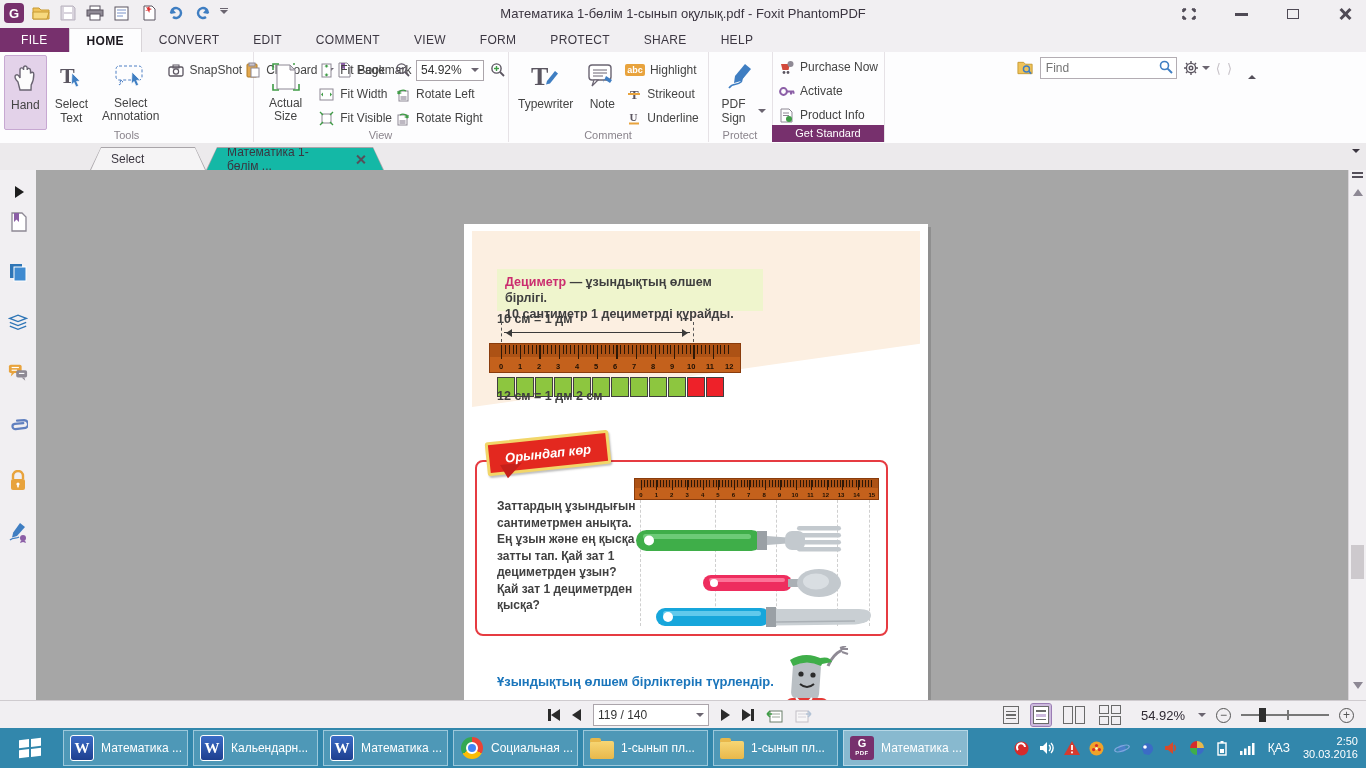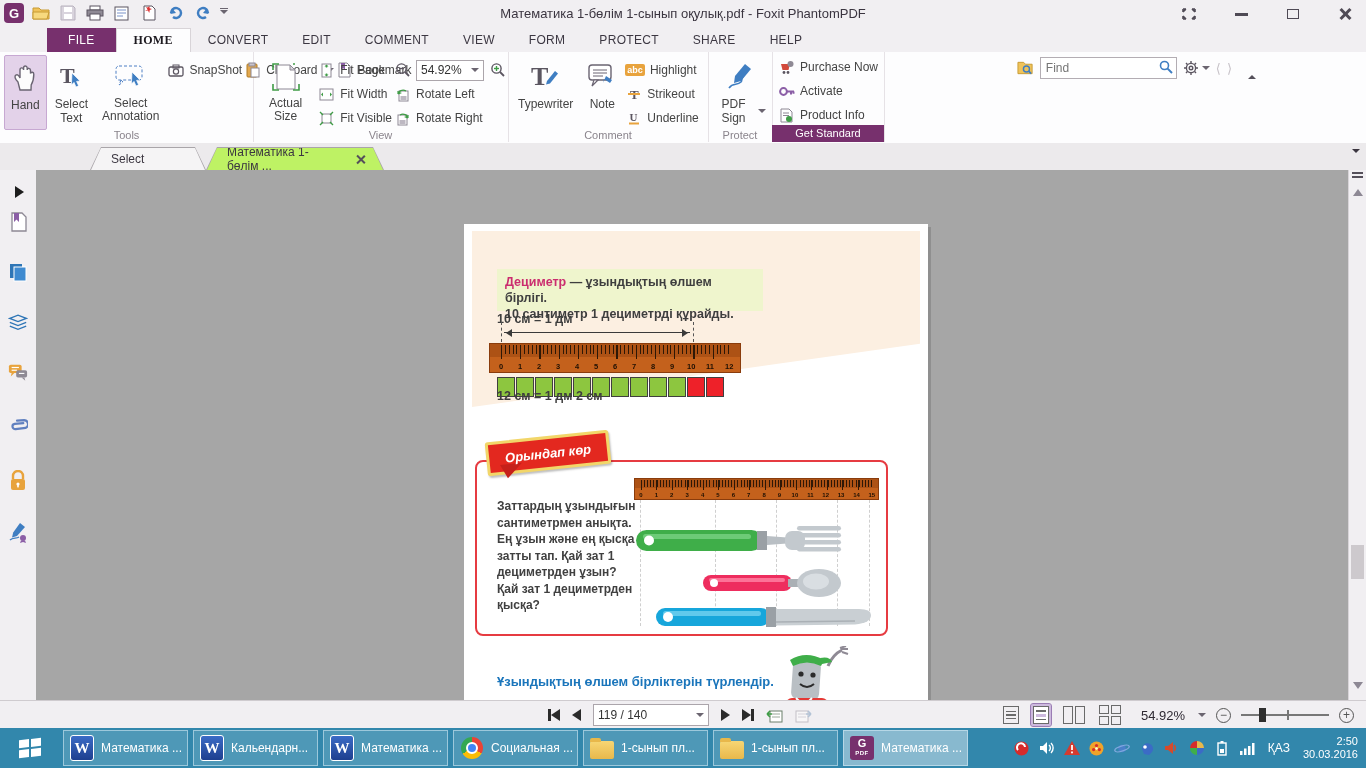--- a/index.html
+++ b/index.html
@@ -20,43 +20,43 @@
   .wc{width:26px;height:20px;display:flex;align-items:center;justify-content:center;color:#4f4a55;}
   .wc .minbar{width:13px;height:3px;background:#4f4a55;}
   .wc .restore{width:10px;height:8px;border:1.5px solid #4f4a55;position:relative;background:#f1eff2;}
   .wc .restore:before{content:"";position:absolute;left:2px;top:-4px;width:10px;height:8px;border:1.5px solid #4f4a55;z-index:-1;}
   .xics{position:relative;width:12px;height:12px;}
   .xics:before,.xics:after{content:"";position:absolute;left:5px;top:-1px;width:3px;height:14px;background:#4f4a55;}
   .xics:before{transform:rotate(45deg);} .xics:after{transform:rotate(-45deg);}
   
   #ribbontabs{left:0;top:28px;width:1366px;height:24px;background:#f1eff2;display:flex;font-size:12px;color:#3c3742;}
   .rtab{padding:0 17px;display:flex;align-items:center;letter-spacing:.3px;}
-  .rtab.file{background:#77306d;color:#fff;padding:0 21px;margin-left:47px;}
-  .rtab.active{background:#fdfdfe;color:#1d1a20;font-weight:bold;border:1px solid #d8d4d8;border-bottom:none;font-family:Liberation Serif, serif;}
+  .rtab.file{background:#77306d;color:#fff;padding:0 21px;}
+  .rtab.active{background:#fdfdfe;color:#1d1a20;font-weight:bold;border:1px solid #d8d4d8;border-bottom:none;}
   
   #ribbon{left:0;top:52px;width:1366px;height:91px;background:#fdfdfe;border-bottom:1px solid #cfcbcf;font-size:12px;color:#444;}
   .rgroup{position:absolute;top:0;height:90px;border-right:1px solid #e6e2e6;}
   .glabel{position:absolute;bottom:1px;left:0;right:0;text-align:center;font-size:11px;color:#8a848c;}
   .bigbtn{display:inline-flex;flex-direction:column;align-items:center;justify-content:flex-start;padding:5px 6px 0 6px;height:68px;text-align:center;line-height:14px;}
   .bigbtn.hl{background:#e3d2e9;border:1px solid #c7a8d2;border-radius:2px;}
   .bigico{height:34px;display:flex;align-items:center;justify-content:center;margin-bottom:3px;}
   .srow{display:flex;align-items:center;gap:5px;height:22px;white-space:nowrap;}
   .sico{width:17px;height:17px;display:flex;align-items:center;justify-content:center;}
   .combo{background:#fff;border:1px solid #aba5ab;height:19px;display:flex;align-items:center;padding:0 4px;font-size:12px;color:#333;}
   .abcbox{background:#e8a33d;color:#fff;font-weight:bold;font-size:9px;padding:1px 2px;border-radius:2px;}
   .bigT{font-family:"Liberation Serif","DejaVu Serif",serif;font-size:26px;color:#5a5560;font-weight:bold;line-height:22px;}
   #getstd-bar{position:absolute;left:0;right:0;bottom:0;height:17px;background:#77306d;color:#fff;text-align:center;font-size:11px;line-height:17px;}
   #findbox{position:absolute;right:110px;top:5px;display:flex;align-items:center;gap:6px;}
   #find-input{width:112px;height:18px;border:1px solid #b3adb3;font-size:12px;padding:1px 18px 1px 5px;color:#444;font-family:inherit;}
   .nav-chev{font-size:13px;color:#c7c2c8;}
   
   #doctabs{left:0;top:143px;width:1366px;height:27px;background:#eceaec;}
   .dtab{position:absolute;bottom:0;height:23px;clip-path:polygon(11px 0,calc(100% - 11px) 0,100% 100%,0 100%);background:#a9a5a9;}
   .dtab .inner{position:absolute;inset:1px 1px 0 1px;clip-path:polygon(10px 0,calc(100% - 10px) 0,100% 100%,0 100%);background:#f5f4f5;display:flex;align-items:center;padding:0 20px;font-size:12px;color:#3b3640;box-sizing:border-box;}
-  .dtab.active .inner{background:#bef264;gap:16px;}
+  .dtab.active .inner{background:#14b8a6;gap:16px;}
   .tabx{position:relative;width:9px;height:9px;margin-left:14px;}
   .tabx:before,.tabx:after{content:"";position:absolute;left:4px;top:-1px;width:1.6px;height:11px;background:#55505a;}
   .tabx:before{transform:rotate(45deg);} .tabx:after{transform:rotate(-45deg);}
   
   #sidebar{left:0;top:170px;width:36px;height:530px;background:#f1eff2;border-right:1px solid #cfcbcf;}
   .sbico{position:absolute;left:8px;width:20px;height:20px;display:flex;align-items:center;justify-content:center;}
   #canvas{left:36px;top:170px;width:1312px;height:530px;background:#a6a6a6;overflow:hidden;}
   #vscroll{left:1348px;top:170px;width:18px;height:530px;background:#f1eff2;border-left:1px solid #d8d4d8;}
   #vthumb{position:absolute;left:2px;top:375px;width:13px;height:34px;background:#cdc9cd;}
   .scar{position:absolute;left:4px;width:0;height:0;border:5px solid transparent;}

